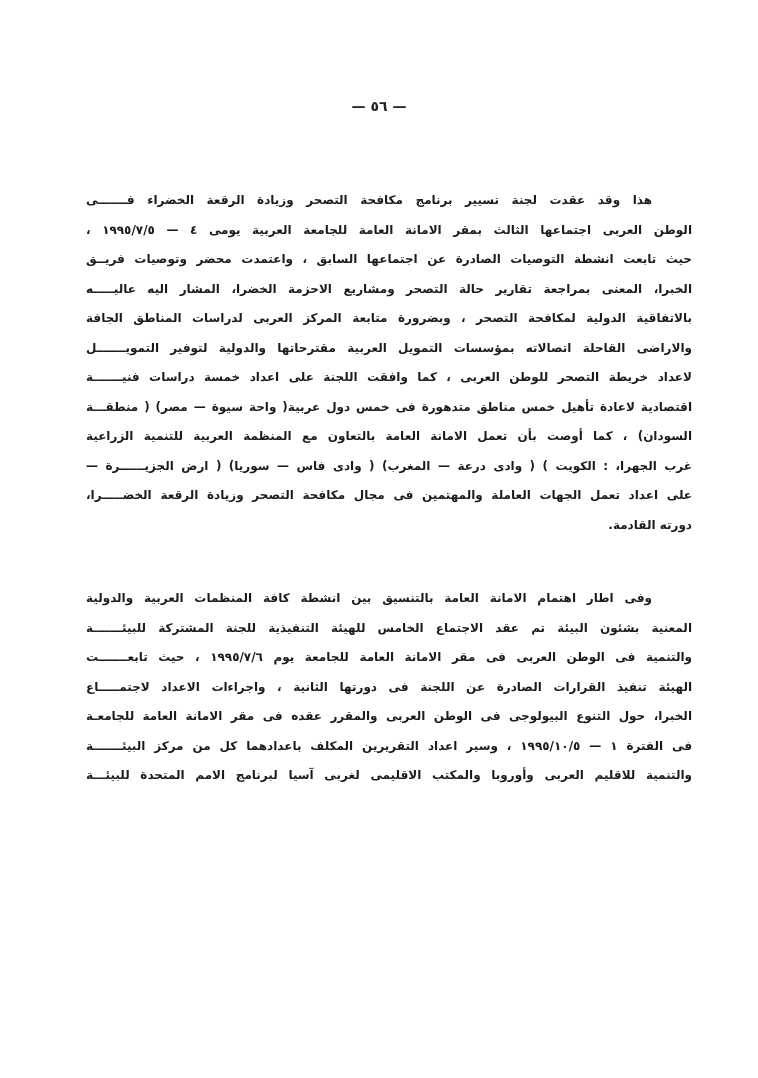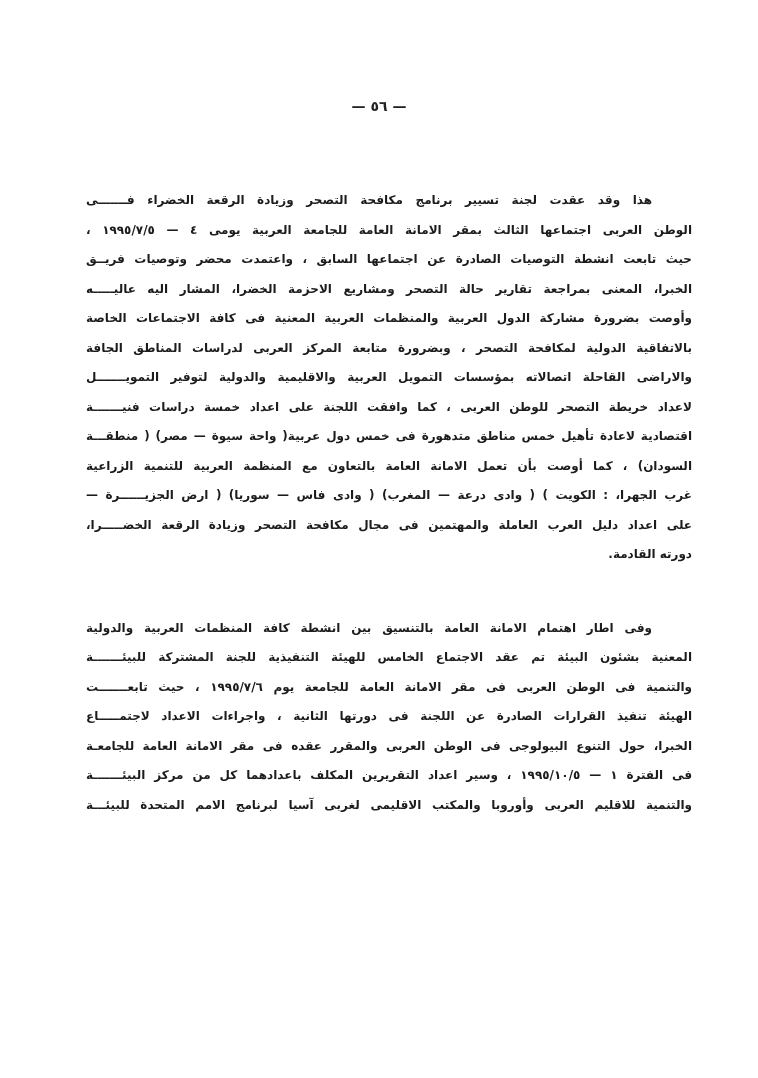--- a/index.html
+++ b/index.html
@@ -60,28 +60,27 @@
 <body>
 
 <div class="page">
   <div class="page-number">— ٥٦ —</div>
   <div class="content" id="content">
       <div class="paragraph">
         <div class="line first">هذا وقد عقدت لجنة تسيير برنامج مكافحة التصحر وزيادة الرقعة الخضراء فـــــــى</div>
         <div class="line">الوطن العربى اجتماعها الثالث بمقر الامانة العامة للجامعة العربية يومى ٤ — ١٩٩٥/٧/٥ ،</div>
         <div class="line">حيث تابعت انشطة التوصيات الصادرة عن اجتماعها السابق ، واعتمدت محضر وتوصيات فريــق</div>
         <div class="line">الخبرا، المعنى بمراجعة تقارير حالة التصحر ومشاريع الاحزمة الخضرا، المشار اليه عاليـــــه</div>
-        <div class="line">وأوصت بضرورة مشاركة الدول العربية والمنظمات العربية المعنية فى كافة الاجتماعات الخاصة</div>
         <div class="line">بالاتفاقية الدولية لمكافحة التصحر ، وبضرورة متابعة المركز العربى لدراسات المناطق الجافة</div>
-        <div class="line">والاراضى القاحلة اتصالاته بمؤسسات التمويل العربية والاقليمية والدولية لتوفير التمويـــــــل</div>
+        <div class="line">والاراضى القاحلة اتصالاته بمؤسسات التمويل العربية مقترحاتها والدولية لتوفير التمويـــــــل</div>
         <div class="line">لاعداد خريطة التصحر للوطن العربى ، كما وافقت اللجنة على اعداد خمسة دراسات فنيـــــــة</div>
         <div class="line">اقتصادية لاعادة تأهيل خمس مناطق متدهورة فى خمس دول عربية( واحة سيوة — مصر) ( منطقـــة</div>
         <div class="line">السودان) ، كما أوصت بأن تعمل الامانة العامة بالتعاون مع المنظمة العربية للتنمية الزراعية</div>
         <div class="line">غرب الجهرا، : الكويت ) ( وادى درعة — المغرب) ( وادى فاس — سوريا) ( ارض الجزيــــــرة —</div>
-        <div class="line">على اعداد دليل العرب العاملة والمهتمين فى مجال مكافحة التصحر وزيادة الرقعة الخضـــــرا،</div>
+        <div class="line">على اعداد تعمل الجهات العاملة والمهتمين فى مجال مكافحة التصحر وزيادة الرقعة الخضـــــرا،</div>
         <div class="line last">دورته القادمة.</div>
       </div>
       <div class="paragraph">
         <div class="line first">وفى اطار اهتمام الامانة العامة بالتنسيق بين انشطة كافة المنظمات العربية والدولية</div>
         <div class="line">المعنية بشئون البيئة تم عقد الاجتماع الخامس للهيئة التنفيذية للجنة المشتركة للبيئـــــــة</div>
         <div class="line">والتنمية فى الوطن العربى فى مقر الامانة العامة للجامعة يوم ١٩٩٥/٧/٦ ، حيث تابعـــــــت</div>
         <div class="line">الهيئة تنفيذ القرارات الصادرة عن اللجنة فى دورتها الثانية ، واجراءات الاعداد لاجتمـــــاع</div>
         <div class="line">الخبرا، حول التنوع البيولوجى فى الوطن العربى والمقرر عقده فى مقر الامانة العامة للجامعـة</div>
         <div class="line">فى الفترة ١ — ١٩٩٥/١٠/٥ ، وسير اعداد التقريرين المكلف باعدادهما كل من مركز البيئـــــــة</div>
         <div class="line">والتنمية للاقليم العربى وأوروبا والمكتب الاقليمى لغربى آسيا لبرنامج الامم المتحدة للبيئـــة</div>

